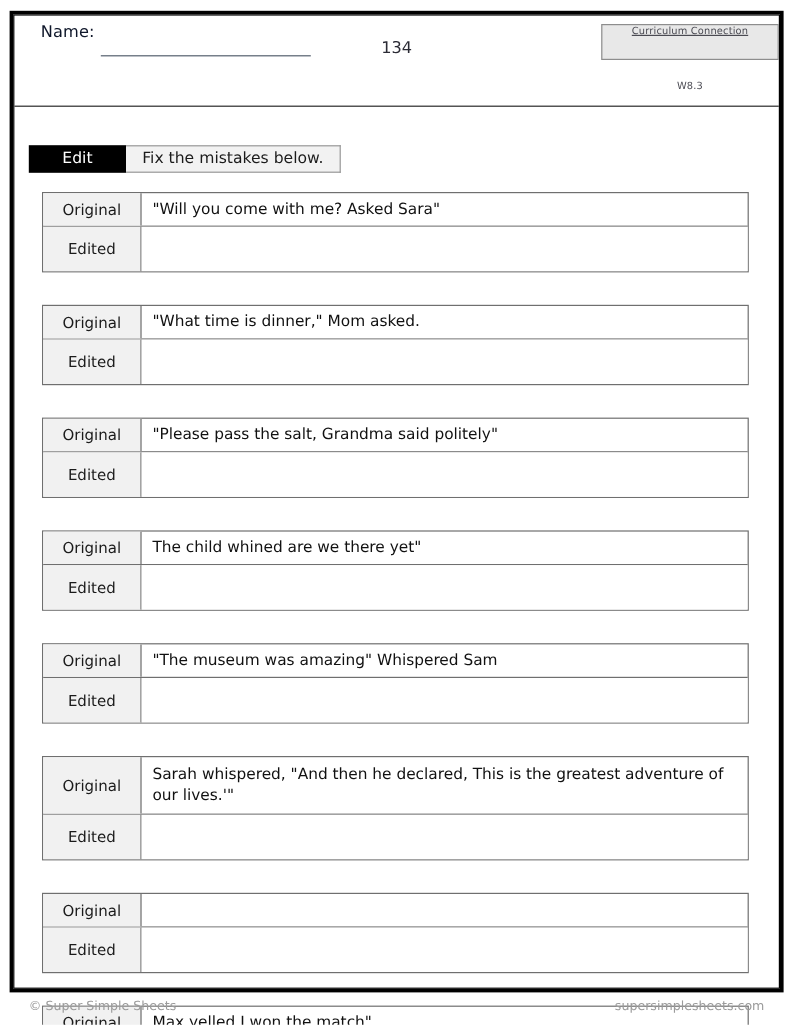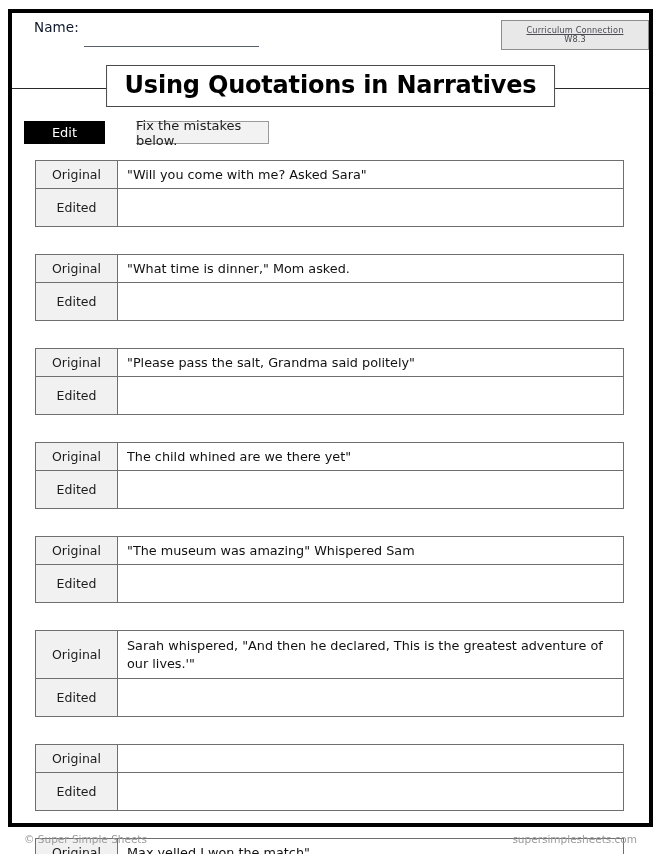--- a/index.html
+++ b/index.html
@@ -82,22 +82,22 @@
     right: 0px;
     top: 7px;
     width: 148px;
     height: 30px;
     background: #e8e8e8;
     border: 1px solid #8d8d8d;
     box-sizing: border-box;
     display: flex;
     flex-direction: column;
     align-items: center;
-    justify-content: center;
     line-height: 1.15;
+    gap: 37px;
   }
   .curriculum-badge .cc-title {
     font-size: 8.2px;
     color: #4a4a52;
     text-decoration: underline;
     letter-spacing: .15px;
   }
   .curriculum-badge .cc-code {
     font-size: 8.2px;
     color: #4a4a52;
@@ -151,27 +151,26 @@
     display: flex;
     align-items: center;
     justify-content: center;
     font-size: 13px;
   }
   .instruction-text {
     background: #f2f2f2;
     border: 1px solid #9a9a9a;
     border-left: none;
     box-sizing: border-box;
-    width: 133px;
+    width: 179px;
     display: flex;
     align-items: center;
     justify-content: center;
     font-size: 13px;
     color: #1b1b1b;
-    margin-left: 31px;
   }
 
   
   .questions {
     position: absolute;
     left: 23px;
     top: 147px;
     width: 589px;
   }
   .qblock {
@@ -244,29 +243,29 @@
 <body>
 
 <div id="page-frame-outer"></div>
 <div id="page-frame-inner"></div>
 
 <div id="page-content">
 
   <div class="header-row">
     <span class="name-label">Name:</span>
     <span class="name-blank"></span>
+    <span class="page-number">134</span>
     <div class="curriculum-badge">
       <span class="cc-title">Curriculum Connection</span>
       <span class="cc-code">W8.3</span>
     </div>
   </div>
 
   <div class="title-band">
     <div class="title-rule"></div>
-    <div class="title-box">Using Quotations in Narratives</div>
   </div>
 
   <div class="instruction-strip">
     <div class="edit-tab">Edit</div>
     <div class="instruction-text">Fix the mistakes below.</div>
   </div>
 
   <div class="questions">
 
     <div class="qblock">

